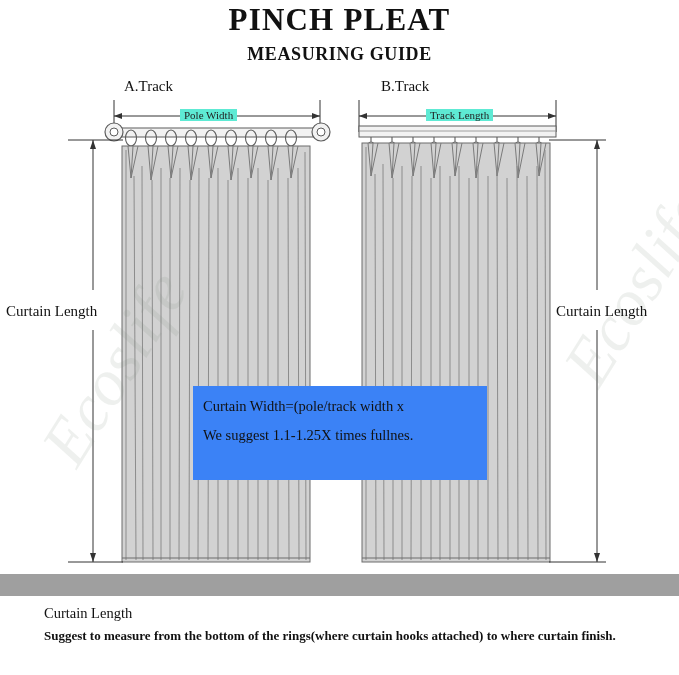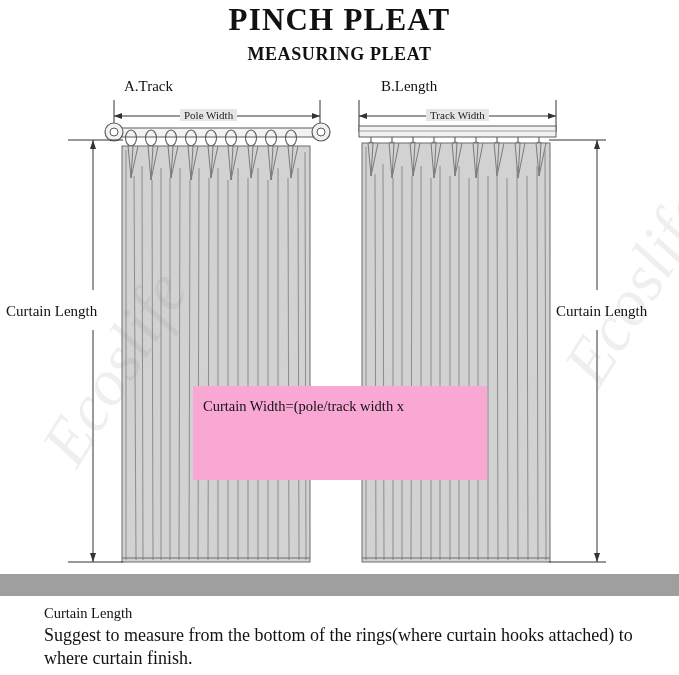--- a/index.html
+++ b/index.html
@@ -48,21 +48,21 @@
     color: #111;
   }
   #label-pole { left: 124px; top: 78px; }
   #label-track { left: 381px; top: 78px; }
 
   
   .dim-label {
     position: absolute;
     font-size: 11px;
     color: #222;
-    background: #e5e5e5;
+    background: #5eead4;
     padding: 0 4px;
   }
   #dim-pole-width { left: 180px; top: 109px; }
   #dim-track-width { left: 426px; top: 109px; }
 
   
   .len-label {
     position: absolute;
     font-size: 15px;
     color: #111;
@@ -82,21 +82,21 @@
     pointer-events: none;
   }
   #wm-1 { left: 8px; top: 330px; }
   #wm-2 { left: 530px; top: 250px; }
 
   
   .formula-box {
     position: absolute;
     left: 193px; top: 386px;
     width: 294px; height: 94px;
-    background: #f9a8d4;
+    background: #3b82f6;
     padding: 6px 10px 0 10px;
     box-sizing: border-box;
   }
   .formula-line {
     font-size: 14.5px;
     line-height: 29px;
     color: #111;
     white-space: nowrap;
   }
 
@@ -114,41 +114,42 @@
     background: #ffffff;
     padding: 6px 34px 0 44px;
     box-sizing: border-box;
   }
   .note-title {
     font-size: 14.5px;
     color: #111;
     line-height: 22px;
   }
   .note-text {
-    font-size: 18px;
+    font-size: 13px;
     color: #111;
     line-height: 23px;
+    font-weight: bold;
   }
   svg.overlay {
     position: absolute;
     left: 0; top: 0;
     width: 679px; height: 675px;
     pointer-events: none;
   }
 </style>
 </head>
 <body>
 
 <div class="root">
 
   <div class="title-main">PINCH PLEAT</div>
-  <div class="title-sub">MEASURING PLEAT</div>
+  <div class="title-sub">MEASURING GUIDE</div>
 
   <div class="panel-label" id="label-pole">A.Track</div>
-  <div class="panel-label" id="label-track">B.Length</div>
+  <div class="panel-label" id="label-track">B.Track</div>
 
   <svg class="overlay" viewBox="0 0 679 675">
 
     <g stroke="#333" stroke-width="1" fill="none">
       <line x1="114" y1="100" x2="114" y2="132"></line>
       <line x1="320" y1="100" x2="320" y2="132"></line>
       <line x1="114" y1="116" x2="320" y2="116"></line>
       <polygon points="114,116 122,113 122,119" fill="#333" stroke="none"></polygon>
       <polygon points="320,116 312,113 312,119" fill="#333" stroke="none"></polygon>
     </g>
@@ -293,27 +294,28 @@
       <line x1="597" y1="330" x2="597" y2="562"></line>
       <polygon points="597,140 594,149 600,149" fill="#333" stroke="none"></polygon>
       <polygon points="597,562 594,553 600,553" fill="#333" stroke="none"></polygon>
     </g>
   </svg>
 
   <div class="watermark" id="wm-1">Ecoslife</div>
   <div class="watermark" id="wm-2">Ecoslife</div>
 
   <div class="dim-label" id="dim-pole-width">Pole Width</div>
-  <div class="dim-label" id="dim-track-width">Track Width</div>
+  <div class="dim-label" id="dim-track-width">Track Length</div>
 
   <div class="len-label" id="len-left">Curtain Length</div>
   <div class="len-label" id="len-right">Curtain Length</div>
 
   <div class="formula-box">
     <div class="formula-line">Curtain Width=(pole/track width x</div>
+    <div class="formula-line">We suggest 1.1-1.25X times fullnes.</div>
   </div>
 
   <div class="note-bar"></div>
   <div class="note-body">
     <div class="note-title">Curtain Length</div>
     <div class="note-text">Suggest to measure from the bottom of the rings(where curtain hooks attached) to where curtain finish.</div>
   </div>
 </div>
 
 </body></html>

